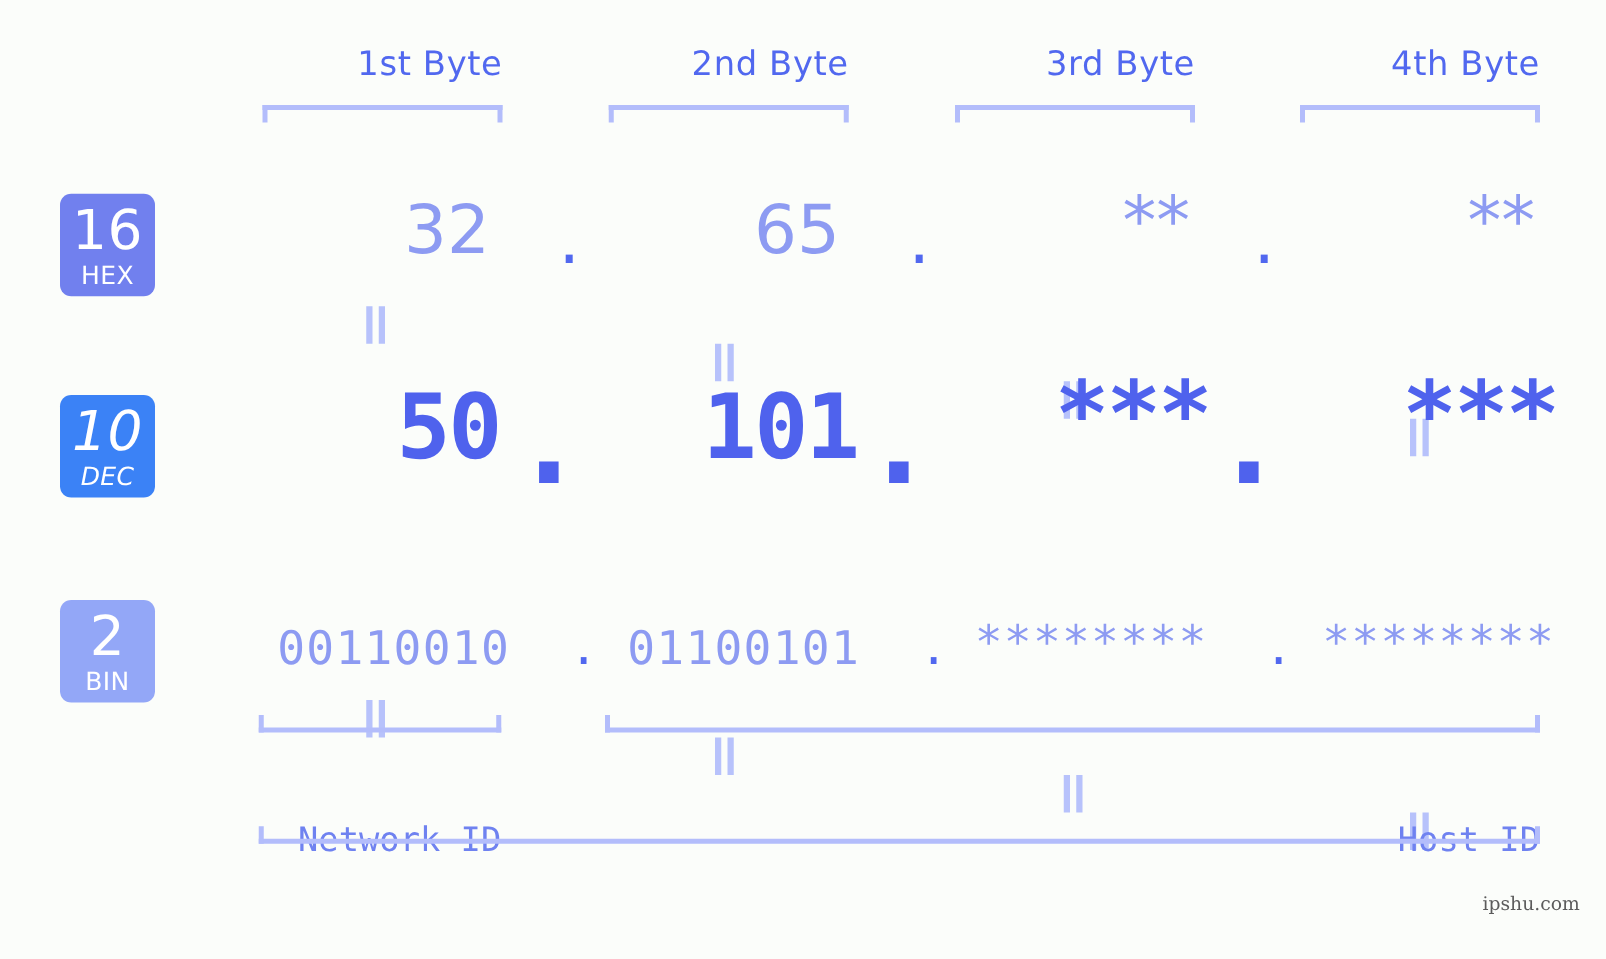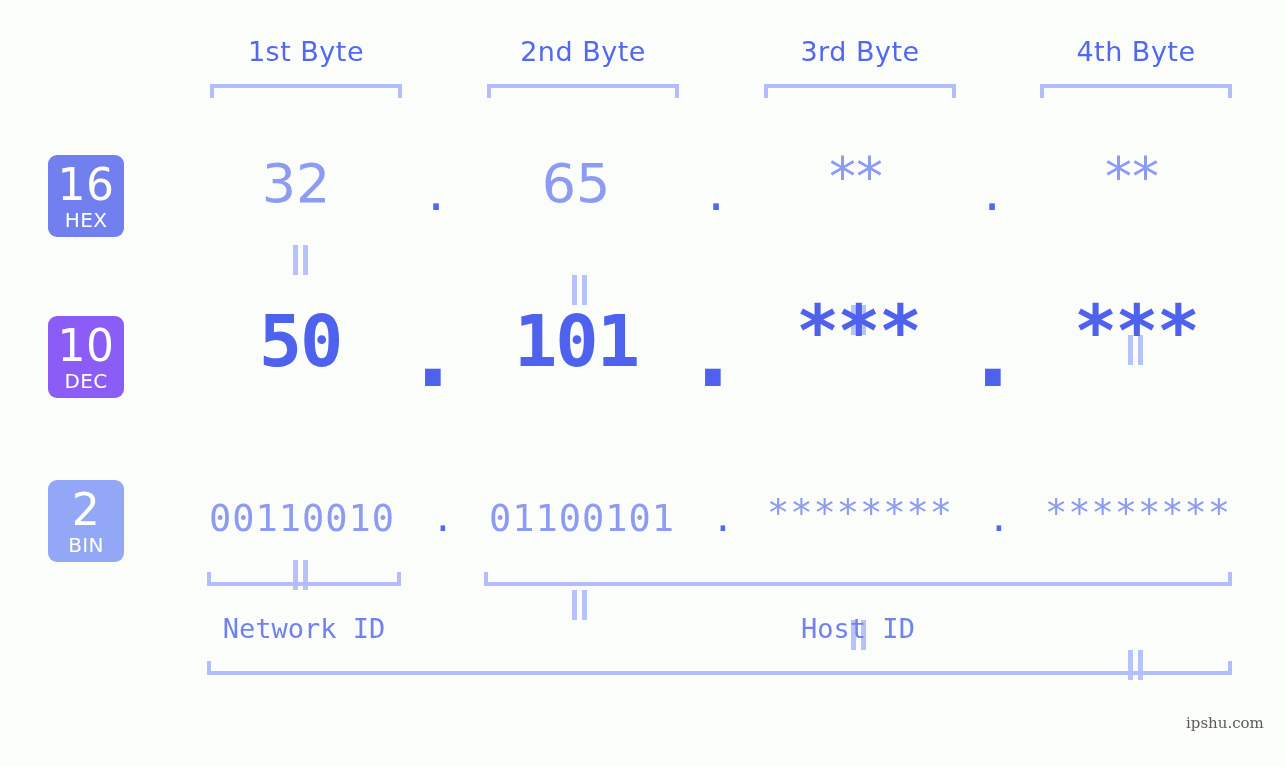--- a/index.html
+++ b/index.html
@@ -15,21 +15,21 @@
     overflow: hidden;
   }
   #stage {
     position: relative;
     width: 1285px;
     height: 767px;
   }
 
   
   .abs { position: absolute; }
-  .ctr { text-align: center; }
+  .ctr { text-align: right; }
 
   
   .byte-label {
     font-family: "DejaVu Sans", sans-serif;
     font-size: 27px;
     color: #5168ef;
     letter-spacing: 0.5px;
     white-space: nowrap;
   }
 
@@ -66,21 +66,21 @@
     font-weight: 400;
     letter-spacing: 0.5px;
   }
   .badge .nm {
     font-size: 20px;
     font-weight: 400;
     margin-top: 3px;
     letter-spacing: 0.3px;
   }
   .badge-hex { background: #7180ee; }
-  .badge-dec { background: #8b5cf6; }
+  .badge-dec { background: #3b82f6; font-style: italic; }
   .badge-bin { background: #93a7f7; }
 
   
   .hex-val {
     font-family: "DejaVu Sans", sans-serif;
     font-size: 54px;
     color: #8d9bf2;
     white-space: nowrap;
     line-height: 1;
   }
@@ -137,20 +137,21 @@
   }
   .eqmark i.a { left: 1px; }
   .eqmark i.b { left: 11px; }
 
   
   .section-caption {
     font-family: "DejaVu Sans Mono", monospace;
     font-size: 27px;
     color: #6f82f0;
     white-space: nowrap;
+    margin-top: 44px;
   }
   .class-caption {
     font-family: "DejaVu Sans Mono", monospace;
     font-size: 34px;
     color: #5168ef;
     white-space: nowrap;
     letter-spacing: 2px;
   }
   .watermark {
     font-family: "DejaVu Serif", serif;

